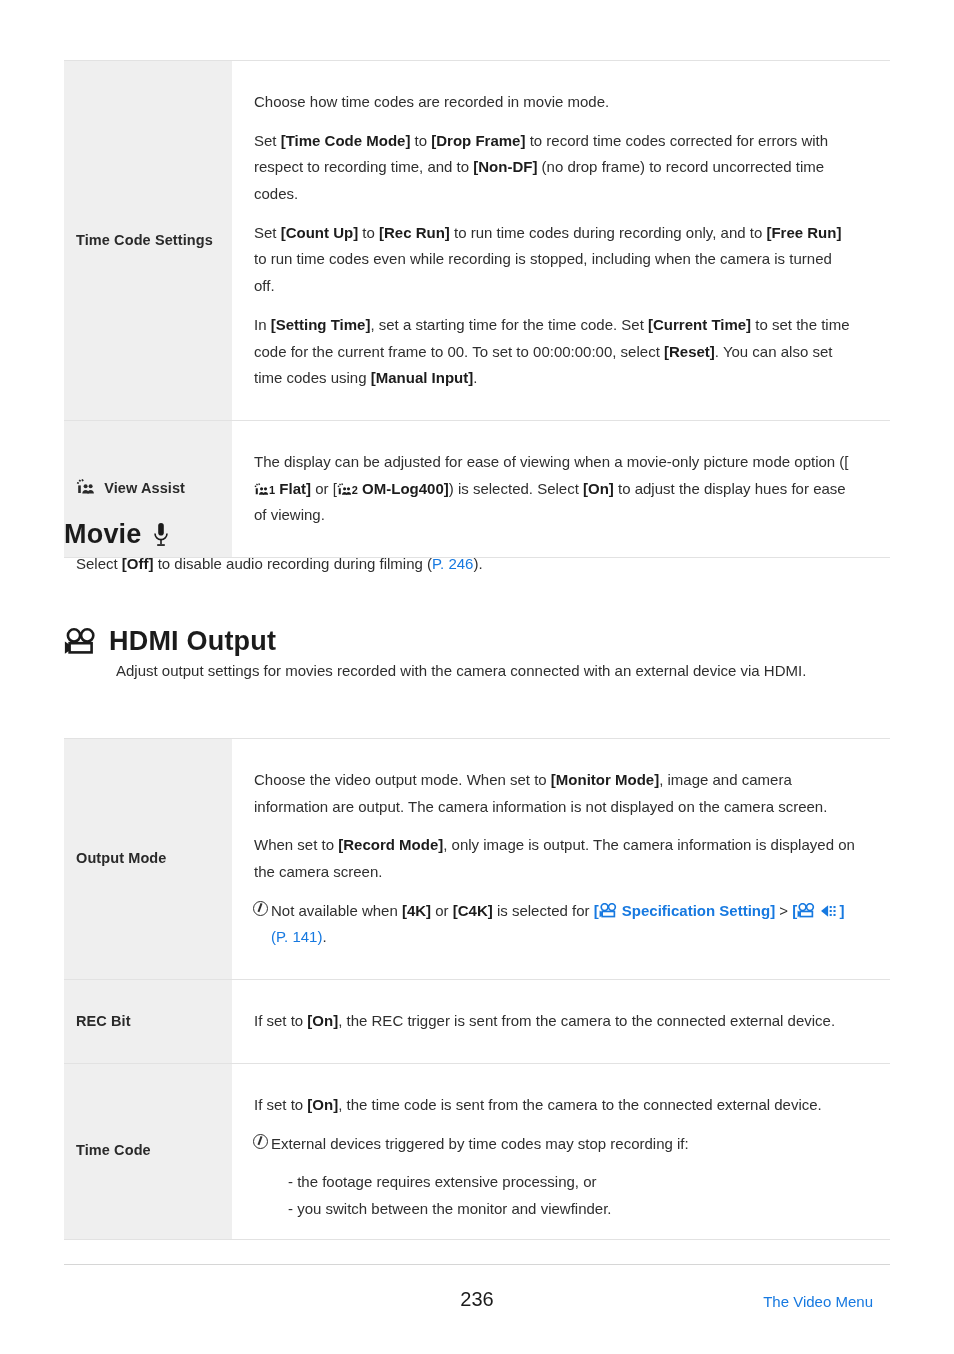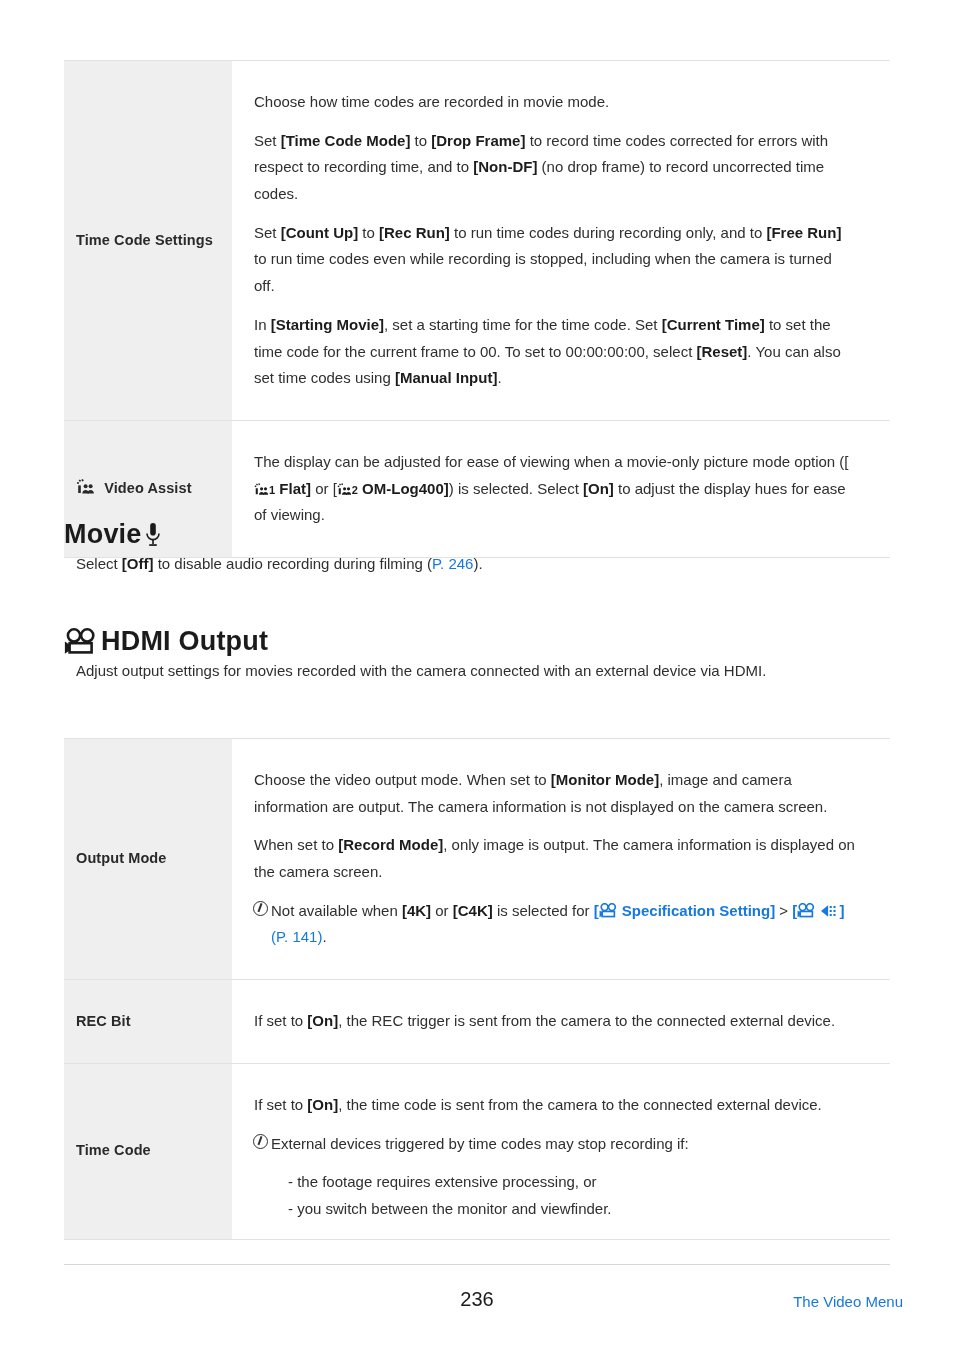--- a/index.html
+++ b/index.html
@@ -60,36 +60,36 @@
   
   .h2 {
     position: absolute;
     left: 64px;
     font-size: 27px;
     font-weight: bold;
     color: #1b1b1b;
     letter-spacing: .2px;
     display: flex;
     align-items: center;
-    gap: 3px;
+    gap: 11px;
     white-space: nowrap;
   }
   .h2.movie { top: 497px; }
   .h2.hdmi  { top: 604px; }
 
   .body-para {
     position: absolute;
     left: 76px;
     width: 828px;
     font-size: 15px;
     line-height: 1.78;
     color: #2f2f2f;
   }
   .body-para.movie-desc { top: 551px; }
-  .body-para.hdmi-desc  { top: 658px; }
+  .body-para.hdmi-desc  { top: 658px; margin-left: 40px; }
 
   
   a, .link {
     color: #1779e0;
     text-decoration: none;
   }
   .link-strong { color: #1779e0; font-weight: bold; }
 
   
   .note-line {
@@ -137,60 +137,60 @@
     position: absolute;
     top: 1288px;
     left: 0; width: 954px;
     text-align: center;
     font-size: 20px;
     color: #1b1b1b;
   }
   .footer-link {
     position: absolute;
     top: 1293px;
-    right: 51px;
+    right: 81px;
     font-size: 15px;
     color: #1779e0;
   }
 </style>
 </head>
 <body>
 
 <div class="page">
 
   <table class="spec-table t1">
     <tbody>
       <tr>
         <td class="label-cell">
           <span>Time Code Settings</span>
         </td>
         <td class="desc-cell">
           <p>Choose how time codes are recorded in movie mode.</p>
           <p>Set <b>[Time Code Mode]</b> to <b>[Drop Frame]</b> to record time codes corrected for errors with respect to recording time, and to <b>[Non-DF]</b> (no drop frame) to record uncorrected time codes.</p>
           <p>Set <b>[Count Up]</b> to <b>[Rec Run]</b> to run time codes during recording only, and to <b>[Free Run]</b> to run time codes even while recording is stopped, including when the camera is turned off.</p>
-          <p>In <b>[Starting Movie]</b>, set a starting time for the time code. Set <b>[Current Time]</b> to set the time code for the current frame to 00. To set to 00:00:00:00, select <b>[Reset]</b>. You can also set time codes using <b>[Manual Input]</b>.</p>
+          <p>In <b>[Setting Time]</b>, set a starting time for the time code. Set <b>[Current Time]</b> to set the time code for the current frame to 00. To set to 00:00:00:00, select <b>[Reset]</b>. You can also set time codes using <b>[Manual Input]</b>.</p>
         </td>
       </tr>
       <tr>
         <td class="label-cell">
           <span class="ic" style="margin-right:5px;">
             <svg width="19" height="16" viewBox="0 0 19 16" aria-hidden="true">
               <g fill="#2a2a2a">
                 <path d="M3.6 0.4l1.5 1.2-1.0 1.3-1.5-1.2z"></path>
                 <path d="M6.9 0l0.9 1.7-1.6 0.8-0.9-1.7z"></path>
                 <path d="M1.2 2.9l1.9 0.5-0.4 1.6-1.9-0.5z"></path>
                 <rect x="2.2" y="6.4" width="2.6" height="7.6"></rect>
                 <circle cx="9.6" cy="7.2" r="2.0"></circle>
                 <path d="M6.3 14.6c0-2.0 1.5-3.5 3.3-3.5s3.3 1.5 3.3 3.5z"></path>
                 <circle cx="14.6" cy="7.2" r="2.0"></circle>
                 <path d="M11.3 14.6c0-2.0 1.5-3.5 3.3-3.5s3.3 1.5 3.3 3.5z"></path>
               </g>
             </svg>
           </span>
-          <span>Video Assist</span>
+          <span>View Assist</span>
         </td>
         <td class="desc-cell">
           <p>The display can be adjusted for ease of viewing when a movie-only picture mode option ([<span class="ic"><svg width="15" height="13" viewBox="0 0 19 16" aria-hidden="true">
                   <g fill="#1c1c1c">
                     <path d="M3.6 0.4l1.5 1.2-1.0 1.3-1.5-1.2z"></path>
                     <path d="M6.9 0l0.9 1.7-1.6 0.8-0.9-1.7z"></path>
                     <path d="M1.2 2.9l1.9 0.5-0.4 1.6-1.9-0.5z"></path>
                     <rect x="2.2" y="6.4" width="2.6" height="7.6"></rect>
                     <circle cx="9.6" cy="7.2" r="2.0"></circle>
                     <path d="M6.3 14.6c0-2.0 1.5-3.5 3.3-3.5s3.3 1.5 3.3 3.5z"></path>

